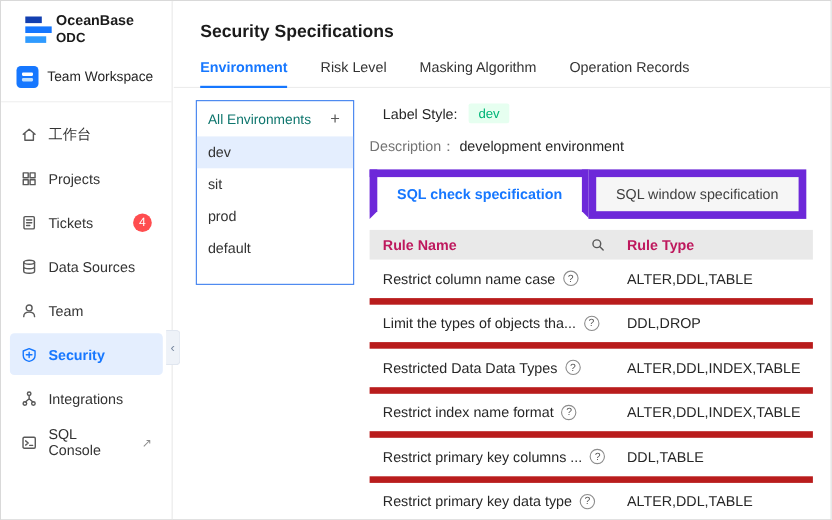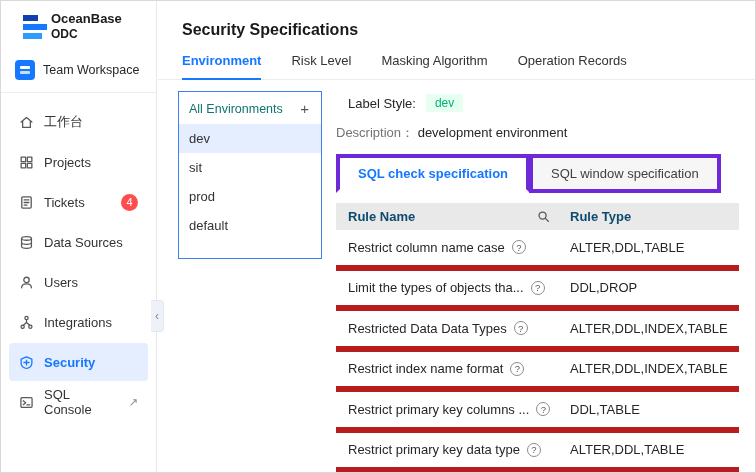--- a/index.html
+++ b/index.html
@@ -56,26 +56,26 @@
   .env-item.active { background:#e4eefe; }
   
   .detail { flex:1; min-width:0; }
   .label-row { display:flex; align-items:center; gap:10px; margin:3px 12px 12px; }
   .label-row .lbl { color:#262626; }
   .tag-dev { background:#e6fff0; color:#00b578; font-size:12px; padding:2px 9px; border-radius:2px; }
   .desc-row { margin:0 0 12px; }
   .desc-lbl { color:#737373; }
   .desc-val { color:#262626; }
   .subtabs { display:flex; }
-  .subtab { padding:8px 18px; border:4px solid #6d28d9; background:#f6f6f6; color:#404040;
+  .subtab { padding:8px 18px; border:7px solid #6d28d9; background:#f6f6f6; color:#404040;
     font-size:13px; cursor:pointer; }
   .subtab + .subtab { margin-left:-1px; }
   .subtab.active { background:#fff; color:#1677ff; font-weight:700; border-bottom-color:#fff; }
   .rule-table { margin-top:10px; }
-  .thead { display:flex; align-items:center; background:#e9e9e9; height:27px; font-weight:600; color:#0c4a6e; }
+  .thead { display:flex; align-items:center; background:#e9e9e9; height:27px; font-weight:600; color:#be185d; }
   .col-name { width:232px; flex:0 0 232px; display:flex; align-items:center; padding-left:12px; }
   .col-type { flex:1; padding-left:2px; }
   .th-search { margin-left:auto; margin-right:18px; color:#595959; cursor:pointer; display:flex; }
   .th-search svg { width:13px; height:13px; stroke:currentColor; fill:none; stroke-width:1.4; stroke-linecap:round; }
   .trow { display:flex; align-items:center; height:40.5px; border-bottom:6px solid #b91c1c; cursor:pointer;justify-content:flex-end; }
   .rule-name { display:flex; align-items:center; gap:7px; }
   .help-icon { width:14px; height:14px; border:1px solid #8c8c8c; border-radius:50%; color:#595959;
     font-size:9.5px; display:inline-flex; align-items:center; justify-content:center; flex:0 0 14px; cursor:pointer; }
 </style>
 </head>
@@ -139,40 +139,40 @@
         </span>
       <span>Data Sources</span>
     </div>
     <div class="nav-item">
       <span class="nav-icon">
           <svg viewBox="0 0 14 14">
             <circle cx="7" cy="4.6" r="2.5"></circle>
             <path d="M2.4 12 C2.4 9.6 4.4 8.2 7 8.2 C9.6 8.2 11.6 9.6 11.6 12"></path>
           </svg>
         </span>
-      <span>Users</span>
+      <span>Team</span>
+    </div>
+    <div class="nav-item active">
+      <span class="nav-icon">
+          <svg viewBox="0 0 14 14">
+            <path d="M7 1.8 L12 3.8 V7.6 C12 10 9.8 11.9 7 12.6 C4.2 11.9 2 10 2 7.6 V3.8 Z M4.6 7 H9.4 M7 4.8 V9.4"></path>
+          </svg>
+        </span>
+      <span>Security</span>
     </div>
     <div class="nav-item">
       <span class="nav-icon">
           <svg viewBox="0 0 14 14">
             <circle cx="7" cy="2.8" r="1.5"></circle>
             <circle cx="3.4" cy="11" r="1.5"></circle>
             <circle cx="10.6" cy="11" r="1.5"></circle>
             <path d="M7 4.3 V7 M7 7 L3.8 9.8 M7 7 L10.2 9.8"></path>
           </svg>
         </span>
       <span>Integrations</span>
-    </div>
-    <div class="nav-item active">
-      <span class="nav-icon">
-          <svg viewBox="0 0 14 14">
-            <path d="M7 1.8 L12 3.8 V7.6 C12 10 9.8 11.9 7 12.6 C4.2 11.9 2 10 2 7.6 V3.8 Z M4.6 7 H9.4 M7 4.8 V9.4"></path>
-          </svg>
-        </span>
-      <span>Security</span>
     </div>
     <div class="nav-item">
       <span class="nav-icon">
           <svg viewBox="0 0 14 14">
             <rect x="1.8" y="2.4" width="10.4" height="9.2" rx="1"></rect>
             <path d="M4 5.4 L6.2 7.2 L4 9 M7.4 9.2 H10"></path>
           </svg>
         </span>
       <span>SQL Console</span>
       <span class="ext-glyph">↗</span>

